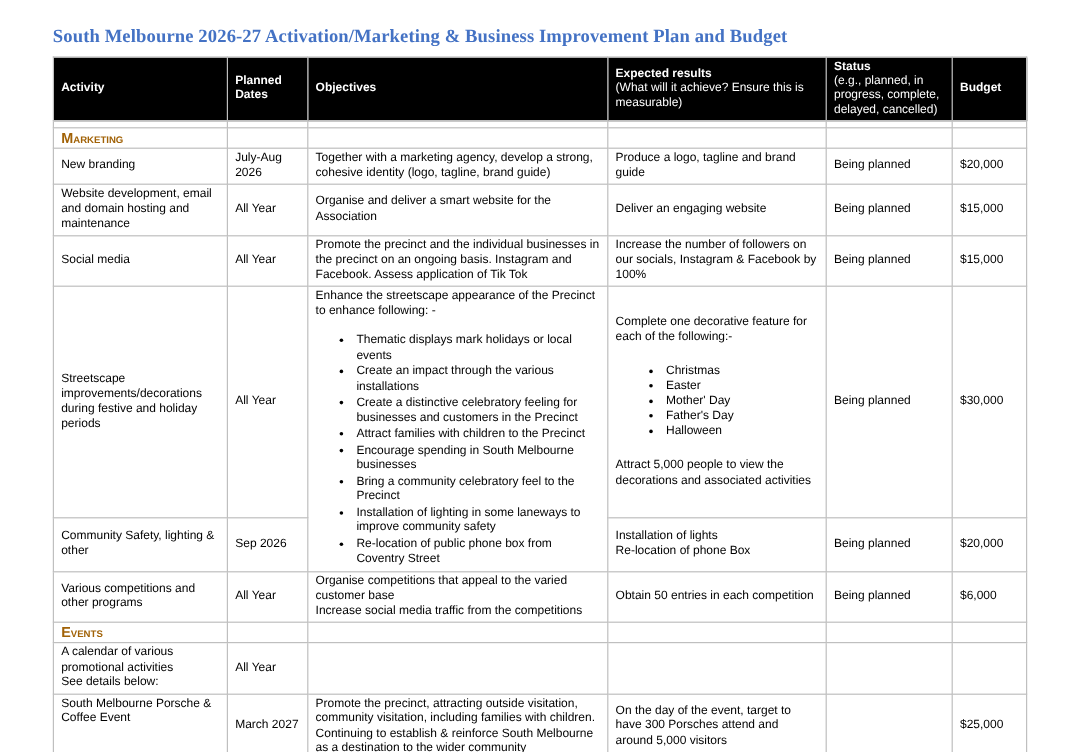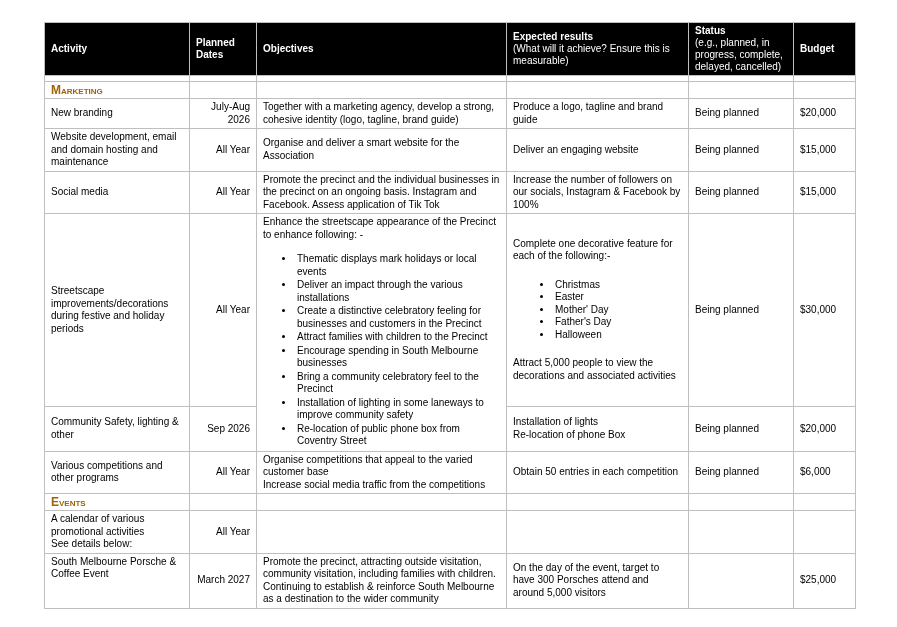--- a/index.html
+++ b/index.html
@@ -26,41 +26,42 @@
     font-size:10px;line-height:12px;vertical-align:middle;
   }
   thead .sub{font-weight:normal;display:block;}
   tr.h-header{height:40px;}
   tr.spacer{height:6px;}
   tr.section{height:14px;}
   td.section-cell{
     color:#a16207;font-weight:bold;font-size:12px;line-height:12px;
     font-variant:small-caps;padding-left:17px;vertical-align:middle;
   }
-  td.center{text-align:right;}
+  td.center{text-align:left;}
   td.ml{white-space:pre-line;}
   ul.bullets{margin:0;padding-left:32px;}
   ul.bullets li{padding-left:2px;margin:0 0 1px 0;}
   ul.bullets-sm{margin:16px;padding-left:24px;}
   ul.bullets-sm li{padding-left:2px;}
   .gap{height:12px;}
   td.obj{vertical-align:top;padding-top:2px;}
   tr.r-branding{height:26px;}
   tr.r-website{height:22px;margin-left:48px;}
   tr.r-social{height:30px;}
   tr.r-streetscape{height:108px;}
   tr.r-safety{height:34px;}
   tr.r-competitions{height:24px;margin-left:36px;}
   tr.r-calendar{height:40px;}
   tr.r-porsche{height:36px;}
 </style>
 </head>
 <body>
 
 <div class="page">
+  <h1 class="doc-title">South Melbourne 2026-27 Activation/Marketing &amp; Business Improvement Plan and Budget</h1>
 
   <table class="plan">
     <colgroup>
       <col style="width:145px">
         <col style="width:67px">
         <col style="width:250px">
       <col style="width:182px">
         <col style="width:105px">
         <col style="width:62px">
     </colgroup>
@@ -127,21 +128,21 @@
       </tr>
 
       <tr class="r-streetscape">
         <td>Streetscape improvements/decorations during festive and holiday periods</td>
         <td class="center">All Year</td>
         <td class="obj" rowspan="2">
           <div>Enhance the streetscape appearance of the Precinct to enhance following: -</div>
           <div class="gap"></div>
           <ul class="bullets">
               <li>Thematic displays mark holidays or local events</li>
-              <li>Deliver an impact through the various installations</li>
+              <li>Create an impact through the various installations</li>
               <li>Create a distinctive celebratory feeling for businesses and customers in the Precinct</li>
               <li>Attract families with children to the Precinct</li>
               <li>Encourage spending in South Melbourne businesses</li>
               <li>Bring a community celebratory feel to the Precinct</li>
               <li>Installation of lighting in some laneways to improve community safety</li>
               <li>Re-location of public phone box from Coventry Street</li>
             </ul>
         </td>
         <td>
           <div>Complete one decorative feature for each of the following:-</div>

